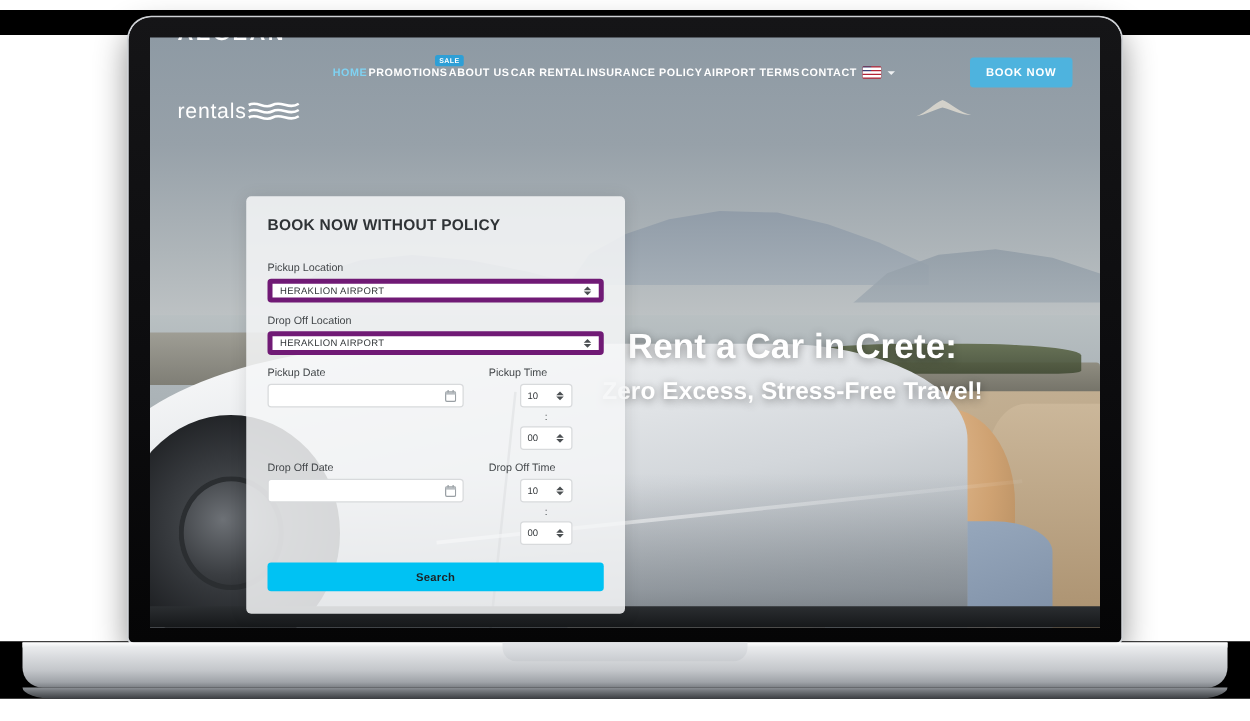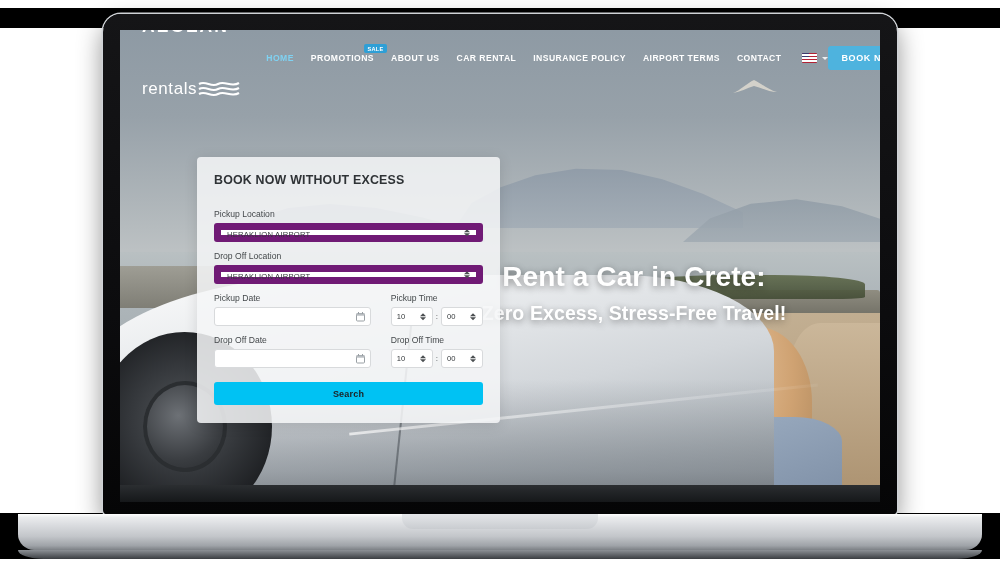--- a/index.html
+++ b/index.html
@@ -162,21 +162,21 @@
     position:absolute;left:0;top:0;width:100%;height:56px;
     display:flex;align-items:center;padding:0 22px;box-sizing:border-box;z-index:6;
   }
   .logo{display:flex;flex-direction:column;line-height:1;margin-right:26px;flex:0 0 auto;gap:42px;}
   .logo-top{
     color:#fff;font-size:17.5px;font-weight:bold;letter-spacing:2.0px;
   }
   .logo-bottom{display:flex;align-items:center;margin-top:2px;}
   .logo-word{color:#fff;font-size:17px;letter-spacing:.6px;}
   .waves{margin-left:1px;}
-  .nav-links{display:flex;align-items:flex-end;gap:17px;flex:1 1 auto;}
+  .nav-links{display:flex;align-items:flex-end;gap:1px;flex:1 1 auto;}
   .nav-link{
     color:#ffffff;font-size:8.6px;font-weight:bold;letter-spacing:.45px;
     text-decoration:none;position:relative;white-space:nowrap;
   }
   .nav-link.active{color:#7fd2f2;}
   .sale-badge{
     position:absolute;right:-13px;top:-9px;background:#2e9fd6;color:#fff;
     font-size:5.6px;font-weight:bold;letter-spacing:.3px;
     padding:1.5px 3.5px;border-radius:2px;
   }
@@ -199,40 +199,40 @@
     position:absolute;left:77px;top:127px;width:303px;
     background:rgba(245,246,247,.86);
     border-radius:4px;padding:16px 17px 18px;box-sizing:border-box;z-index:5;
     box-shadow:0 2px 14px rgba(0,0,0,.12);
   }
   .panel-title{
     color:#2f3336;font-size:12.4px;font-weight:bold;letter-spacing:.2px;margin-bottom:22px;
   }
   .field-label{color:#44484b;font-size:8.6px;margin-bottom:4px;display:block;}
   .select-box{
-    position:relative;background:#fff;border:7px solid #701a75;border-radius:3px;
-    height:19px;display:flex;padding:0 6px;box-sizing:border-box;
+    position:relative;background:#fff;border:4px solid #701a75;border-radius:3px;
+    height:19px;display:flex;align-items:center;padding:0 6px;box-sizing:border-box;
     margin-bottom:9px;
   }
   .select-box .val{color:#33373a;font-size:7.6px;letter-spacing:.25px;}
   .spinner{
     position:absolute;right:6px;top:50%;transform:translateY(-50%);
     display:flex;flex-direction:column;gap:1.5px;align-items:center;
   }
   .spin-up{width:0;height:0;border-left:3px solid transparent;border-right:3px solid transparent;border-bottom:3.5px solid #4b4f52;}
   .spin-dn{width:0;height:0;border-left:3px solid transparent;border-right:3px solid transparent;border-top:3.5px solid #4b4f52;}
   .row{display:flex;gap:20px;}
   .col-date{flex:1 1 auto;}
   .col-time{flex:0 0 92px;}
   .date-box{
     position:relative;background:#fff;border:1px solid #d8dadc;border-radius:3px;
     height:19px;display:flex;align-items:center;padding:0 6px;box-sizing:border-box;margin-bottom:9px;
   }
   .cal-icon{position:absolute;right:5px;top:50%;transform:translateY(-50%);}
-  .time-group{display:flex;align-items:center;gap:3px;margin-bottom:9px;}
+  .time-group{display:flex;align-items:center;gap:3px;margin-bottom:9px;flex-direction:column;}
   .time-box{
     position:relative;background:#fff;border:1px solid #d8dadc;border-radius:3px;
     height:19px;width:42px;display:flex;align-items:center;padding:0 5px;box-sizing:border-box;
   }
   .time-box .val{color:#33373a;font-size:7.6px;}
   .colon{color:#44484b;font-size:8px;}
   .search-btn{
     width:100%;background:#00c2f3;color:#1c2225;border:none;border-radius:3px;
     height:23px;font-size:9px;font-family:"Liberation Sans",sans-serif;cursor:pointer;
     margin-top:5px;letter-spacing:.2px;font-weight:bold;
@@ -317,21 +317,21 @@
             <span class="stripe" style="top:7.1px"></span>
           </span>
           <span class="caret"></span>
         </div>
       </div>
 
       <button class="book-btn">BOOK NOW</button>
     </div>
 
     <div class="panel">
-      <div class="panel-title">BOOK NOW WITHOUT EXCESS</div>
+      <div class="panel-title">BOOK NOW WITHOUT POLICY</div>
 
       <label class="field-label">Pickup Location</label>
       <div class="select-box">
         <span class="val">HERAKLION AIRPORT</span>
         <span class="spinner">
           <span class="spin-up"></span>
             <span class="spin-dn"></span>
         </span>
       </div>
 

